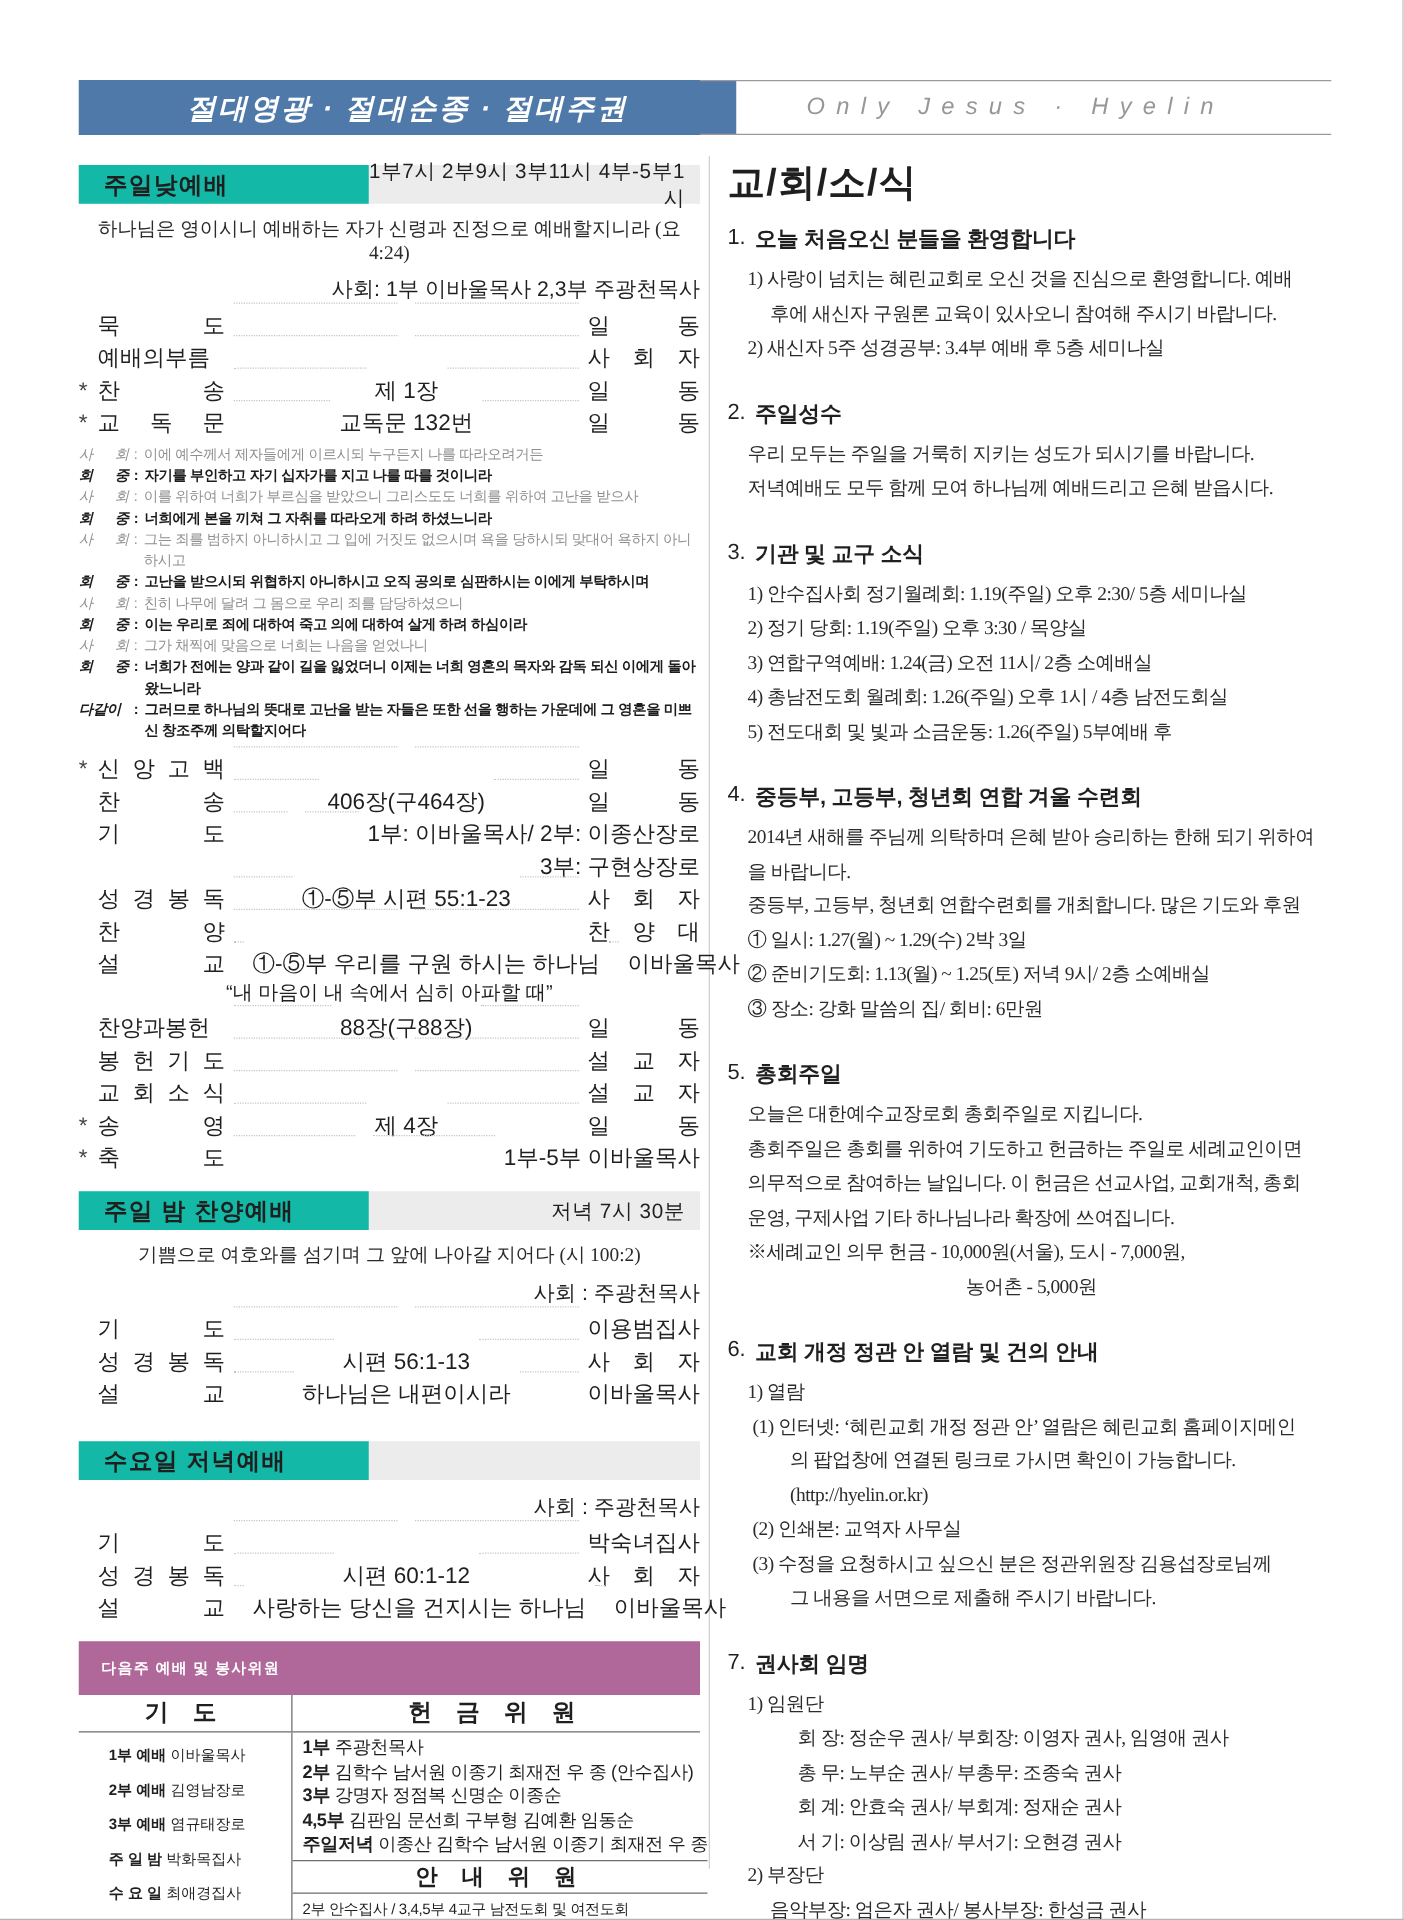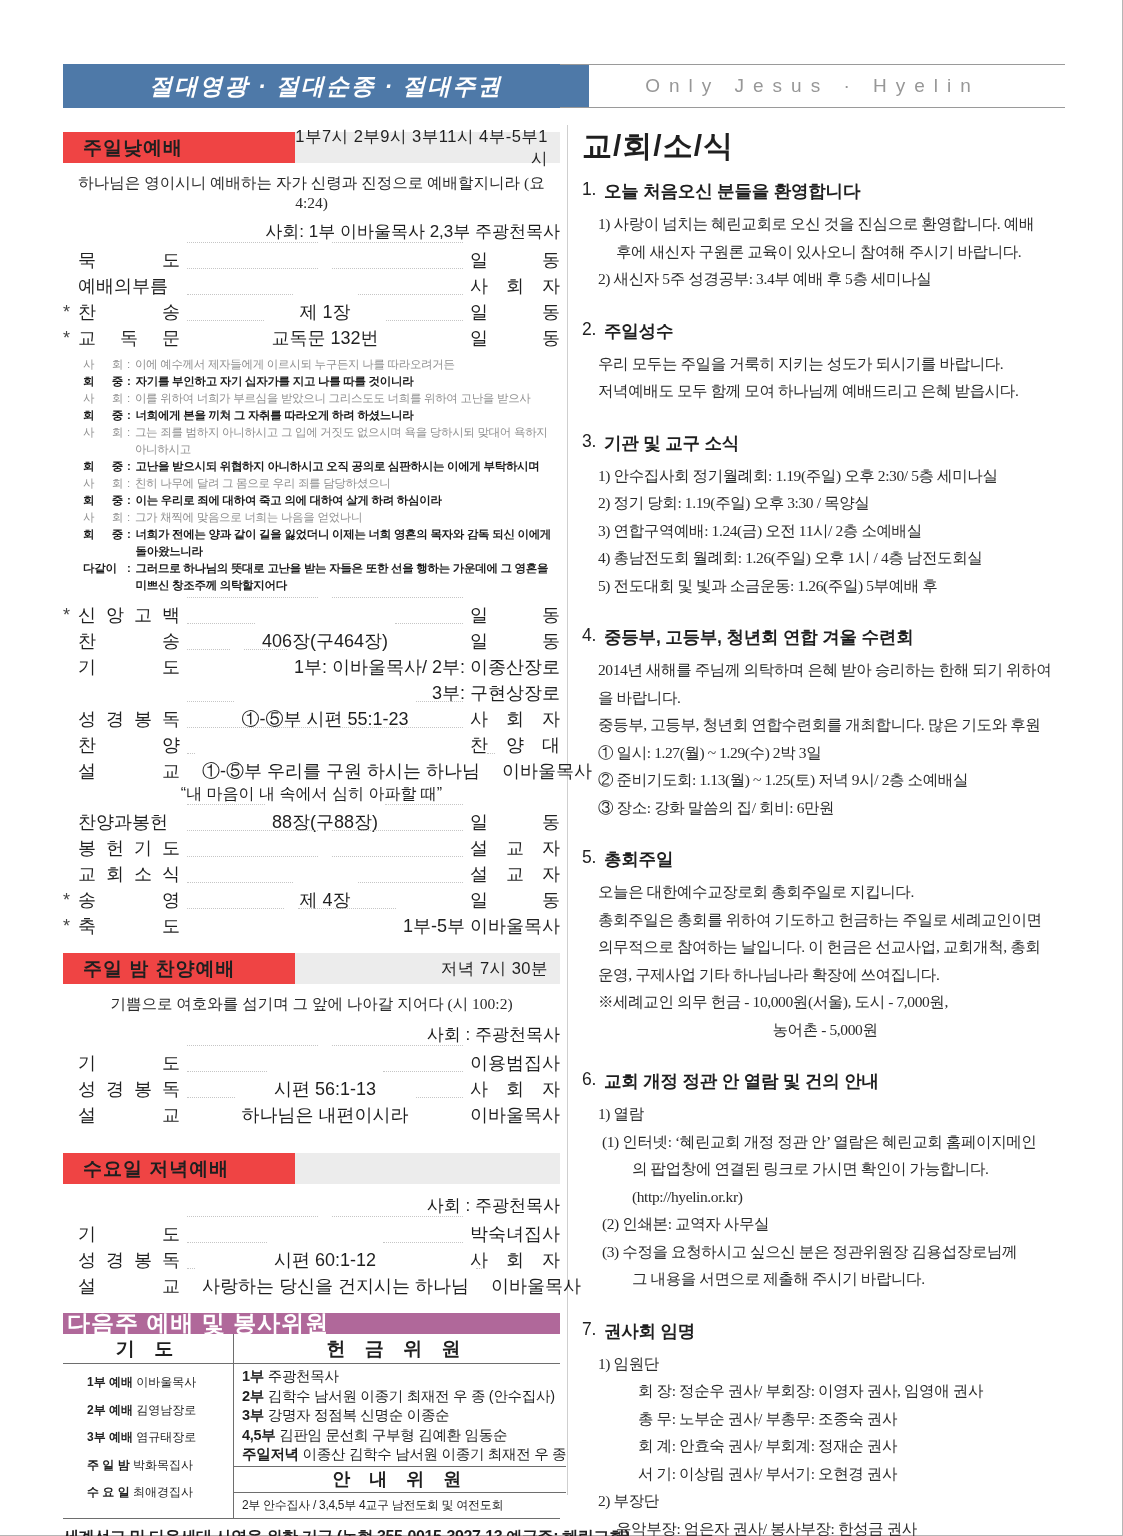--- a/index.html
+++ b/index.html
@@ -6,31 +6,31 @@
   body{width:1123px;height:1536px;background:#fff;position:relative;overflow:hidden;
        font-family:"Liberation Sans",sans-serif;color:#1f1f1f;}
   .page{position:absolute;inset:0;border-right:1px solid #b5b5b5;border-bottom:1px solid #b5b5b5;}
 
   
   .banner{position:absolute;left:63px;top:64px;width:526px;height:44px;background:#4e79a8;
           color:#fff;display:flex;align-items:center;justify-content:center;
           font-size:23px;font-weight:bold;font-style:italic;letter-spacing:2px;}
   .brand{position:absolute;left:560px;top:64px;width:505px;height:44px;box-sizing:border-box;
          border-top:1px solid #9a9a9a;border-bottom:1px solid #9a9a9a;display:flex;align-items:center;
-         justify-content:center;color:#979797;font-size:19px;letter-spacing:9px;white-space:nowrap;}
+         justify-content:center;color:#979797;font-size:19px;letter-spacing:9px;white-space:nowrap;font-style:italic;}
 
   .vdiv{position:absolute;left:567px;top:125px;height:1370px;width:1px;background:#cfcfcf;}
 
   
   .left{position:absolute;left:63px;top:132px;width:497px;}
   .right{position:absolute;left:582px;top:126px;width:486px;}
 
   
   .secbar{height:31px;background:#ececec;display:flex;align-items:center;margin-bottom:10px;}
-  .secbar .t{background:#ef4444;height:100%;width:232px;display:flex;align-items:center;
+  .secbar .t{background:#14b8a6;height:100%;width:232px;display:flex;align-items:center;
              box-sizing:border-box;padding-left:20px;font-weight:bold;font-size:19px;letter-spacing:1px;}
   .secbar .time{flex:1;text-align:right;padding-right:12px;font-size:16.5px;letter-spacing:.5px;}
 
   .verse{text-align:center;font-size:15.5px;margin:10px 0 8px;font-family:"Liberation Serif",serif;color:#2a2a2a;}
   .mod{text-align:right;font-size:17px;margin:4px 0 4px;}
 
   
   .row{display:flex;align-items:flex-start;font-size:18px;line-height:26px;}
   .row .star{width:15px;flex:none;color:#444;}
   .row .lbl{width:102px;flex:none;text-align:justify;text-align-last:justify;}
@@ -38,29 +38,29 @@
   .row .ctr{white-space:nowrap;}
   .row .ctr:empty{display:none;}
   .row .rgt{white-space:nowrap;}
   .row.rj .rgt{width:90px;flex:none;text-align:justify;text-align-last:justify;}
   .row.noline .fill{border-bottom:none;}
   .quote{text-align:center;font-size:16px;margin:0 0 4px;}
 
   
   .reading{margin:5px 0 8px;}
   .rline{display:flex;font-size:11.5px;line-height:17px;color:#8f8f8f;letter-spacing:-0.3px;}
-  .rline .sp{width:40px;flex:none;margin-left:20px;text-align:justify;text-align-last:justify;}
+  .rline .sp{width:40px;flex:none;text-align:justify;text-align-last:justify;font-style:italic;}
   .rline .co{flex:none;padding:0 5px 0 4px;}
   .rline .tx{flex:1;}
   .rline.cong,.rline.all{color:#1c1c1c;font-weight:bold;}
 
   
   .nw{margin-top:14px;}
-  .nw-bar{background:#b0689a;color:#fff;font-weight:bold;font-size:23px;height:21px;
-          display:flex;align-items:center;padding-left:4px;letter-spacing:1px;}
+  .nw-bar{background:#b0689a;color:#fff;font-weight:bold;font-size:12px;height:43px;
+          display:flex;align-items:center;padding-left:18px;letter-spacing:1px;}
   .nw-headrow{display:flex;border-bottom:1.5px solid #6e6e6e;}
   .nw-h{font-weight:bold;font-size:19px;letter-spacing:7px;line-height:29px;text-align:center;box-sizing:border-box;}
   .nw-h1{width:170px;}
   .nw-h2{flex:1;border-left:1.5px solid #6e6e6e;}
   .nw-body{display:flex;border-bottom:1.5px solid #6e6e6e;}
   .nw-left{width:170px;flex:none;padding-top:5px;box-sizing:border-box;}
   .nw-prow{font-size:12px;line-height:27.5px;padding-left:24px;white-space:nowrap;}
   .nw-prow .pt,.nw-orow .pt{font-weight:bold;}
   .nw-right{flex:1;border-left:1.5px solid #6e6e6e;}
   .nw-orow{font-size:14.5px;line-height:19.5px;padding-left:8px;white-space:nowrap;letter-spacing:-0.3px;}

